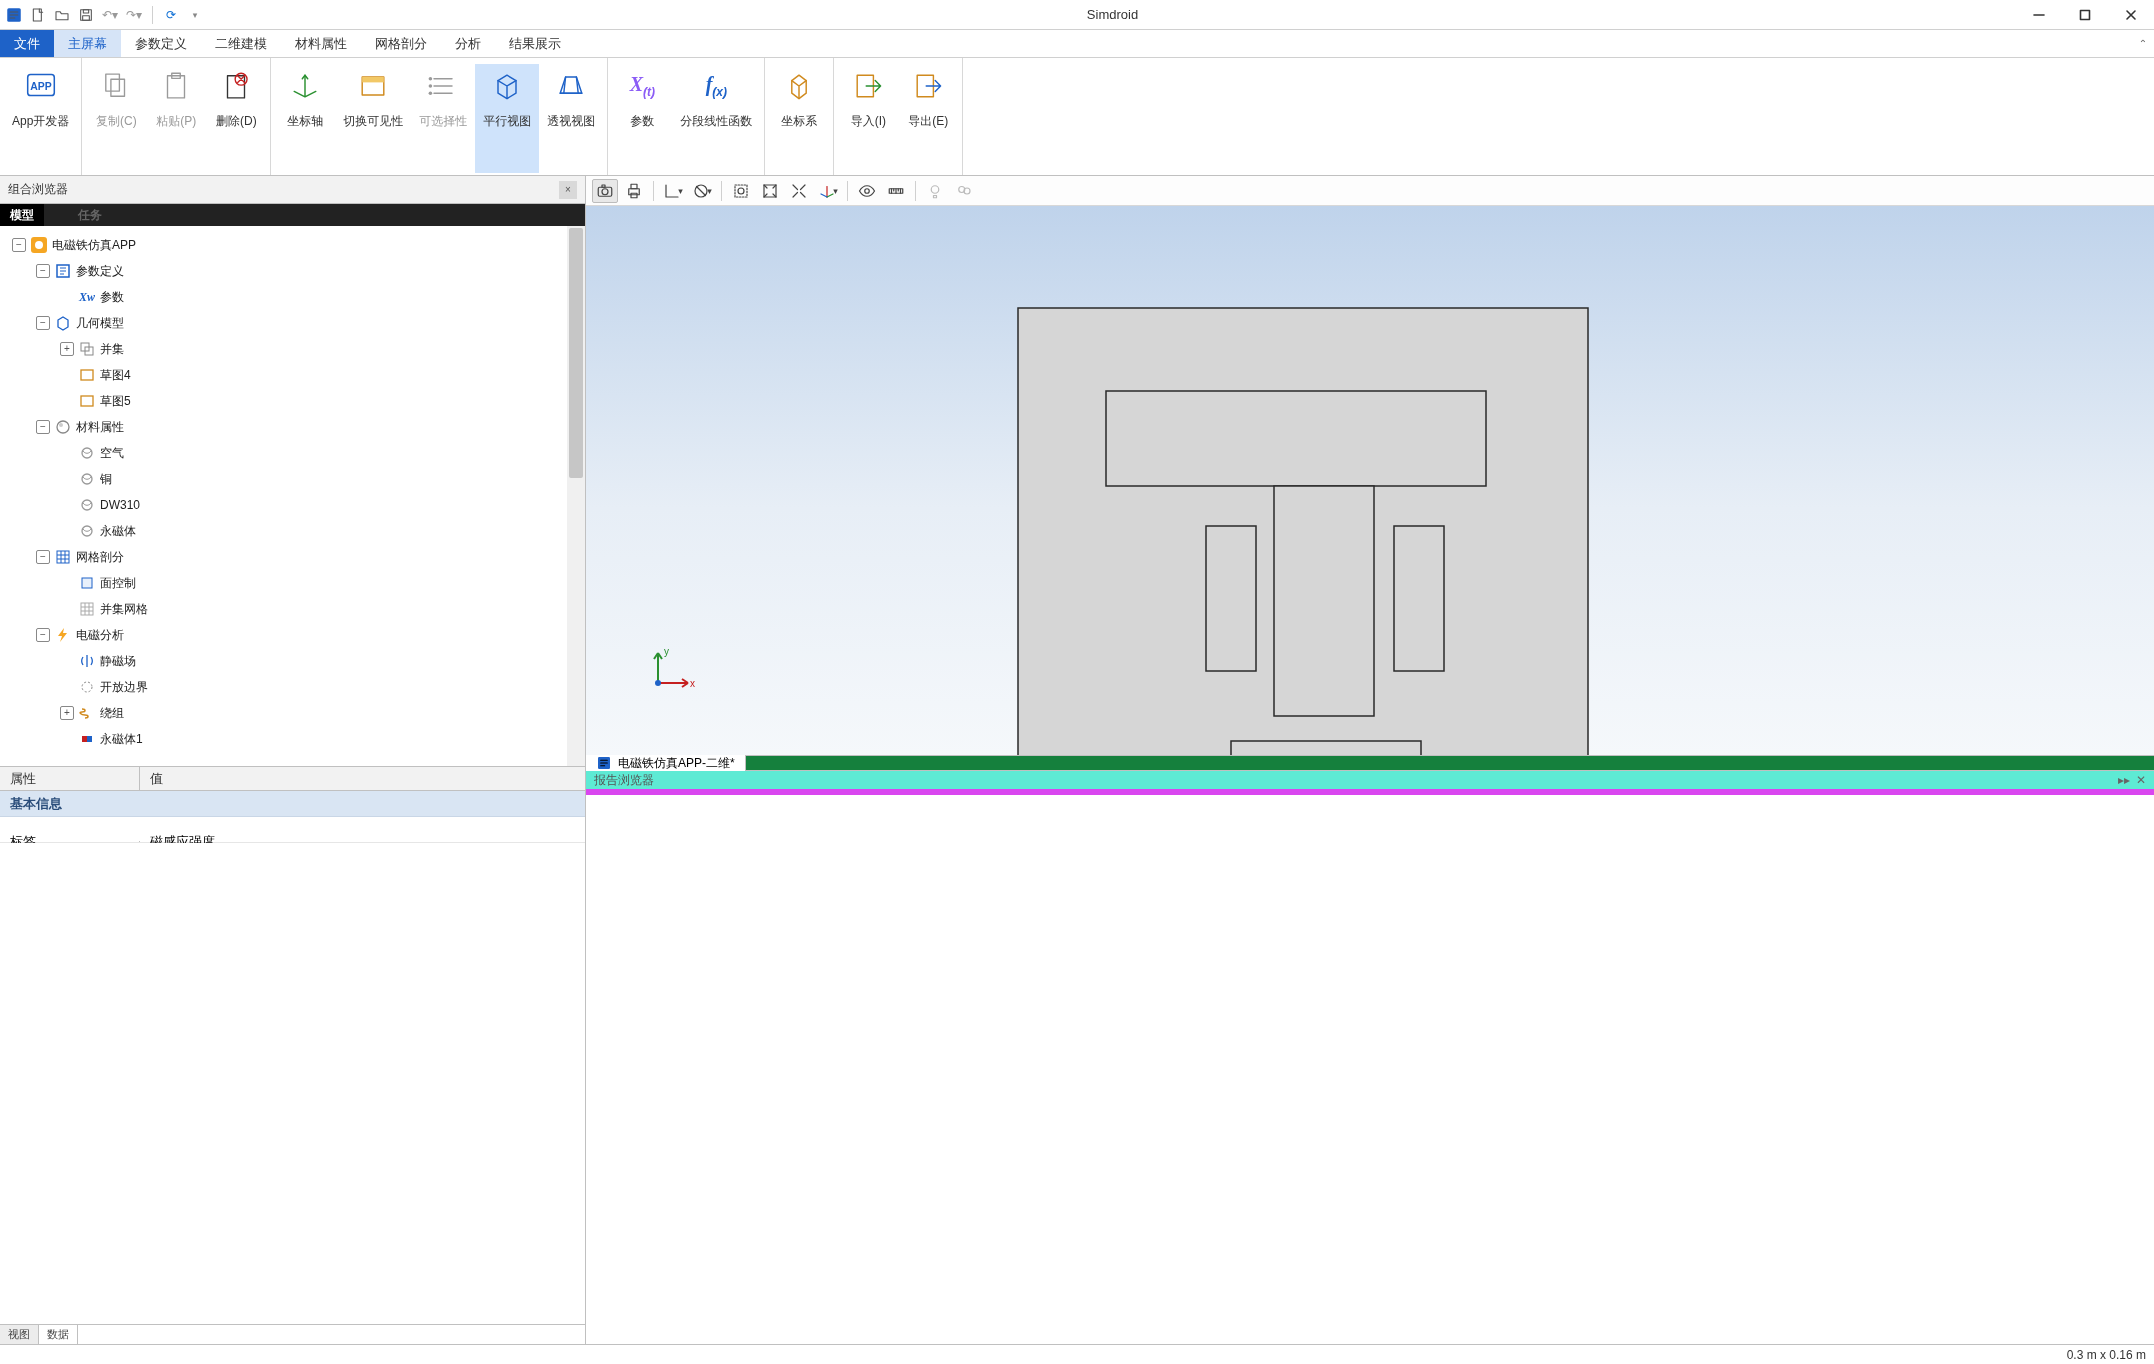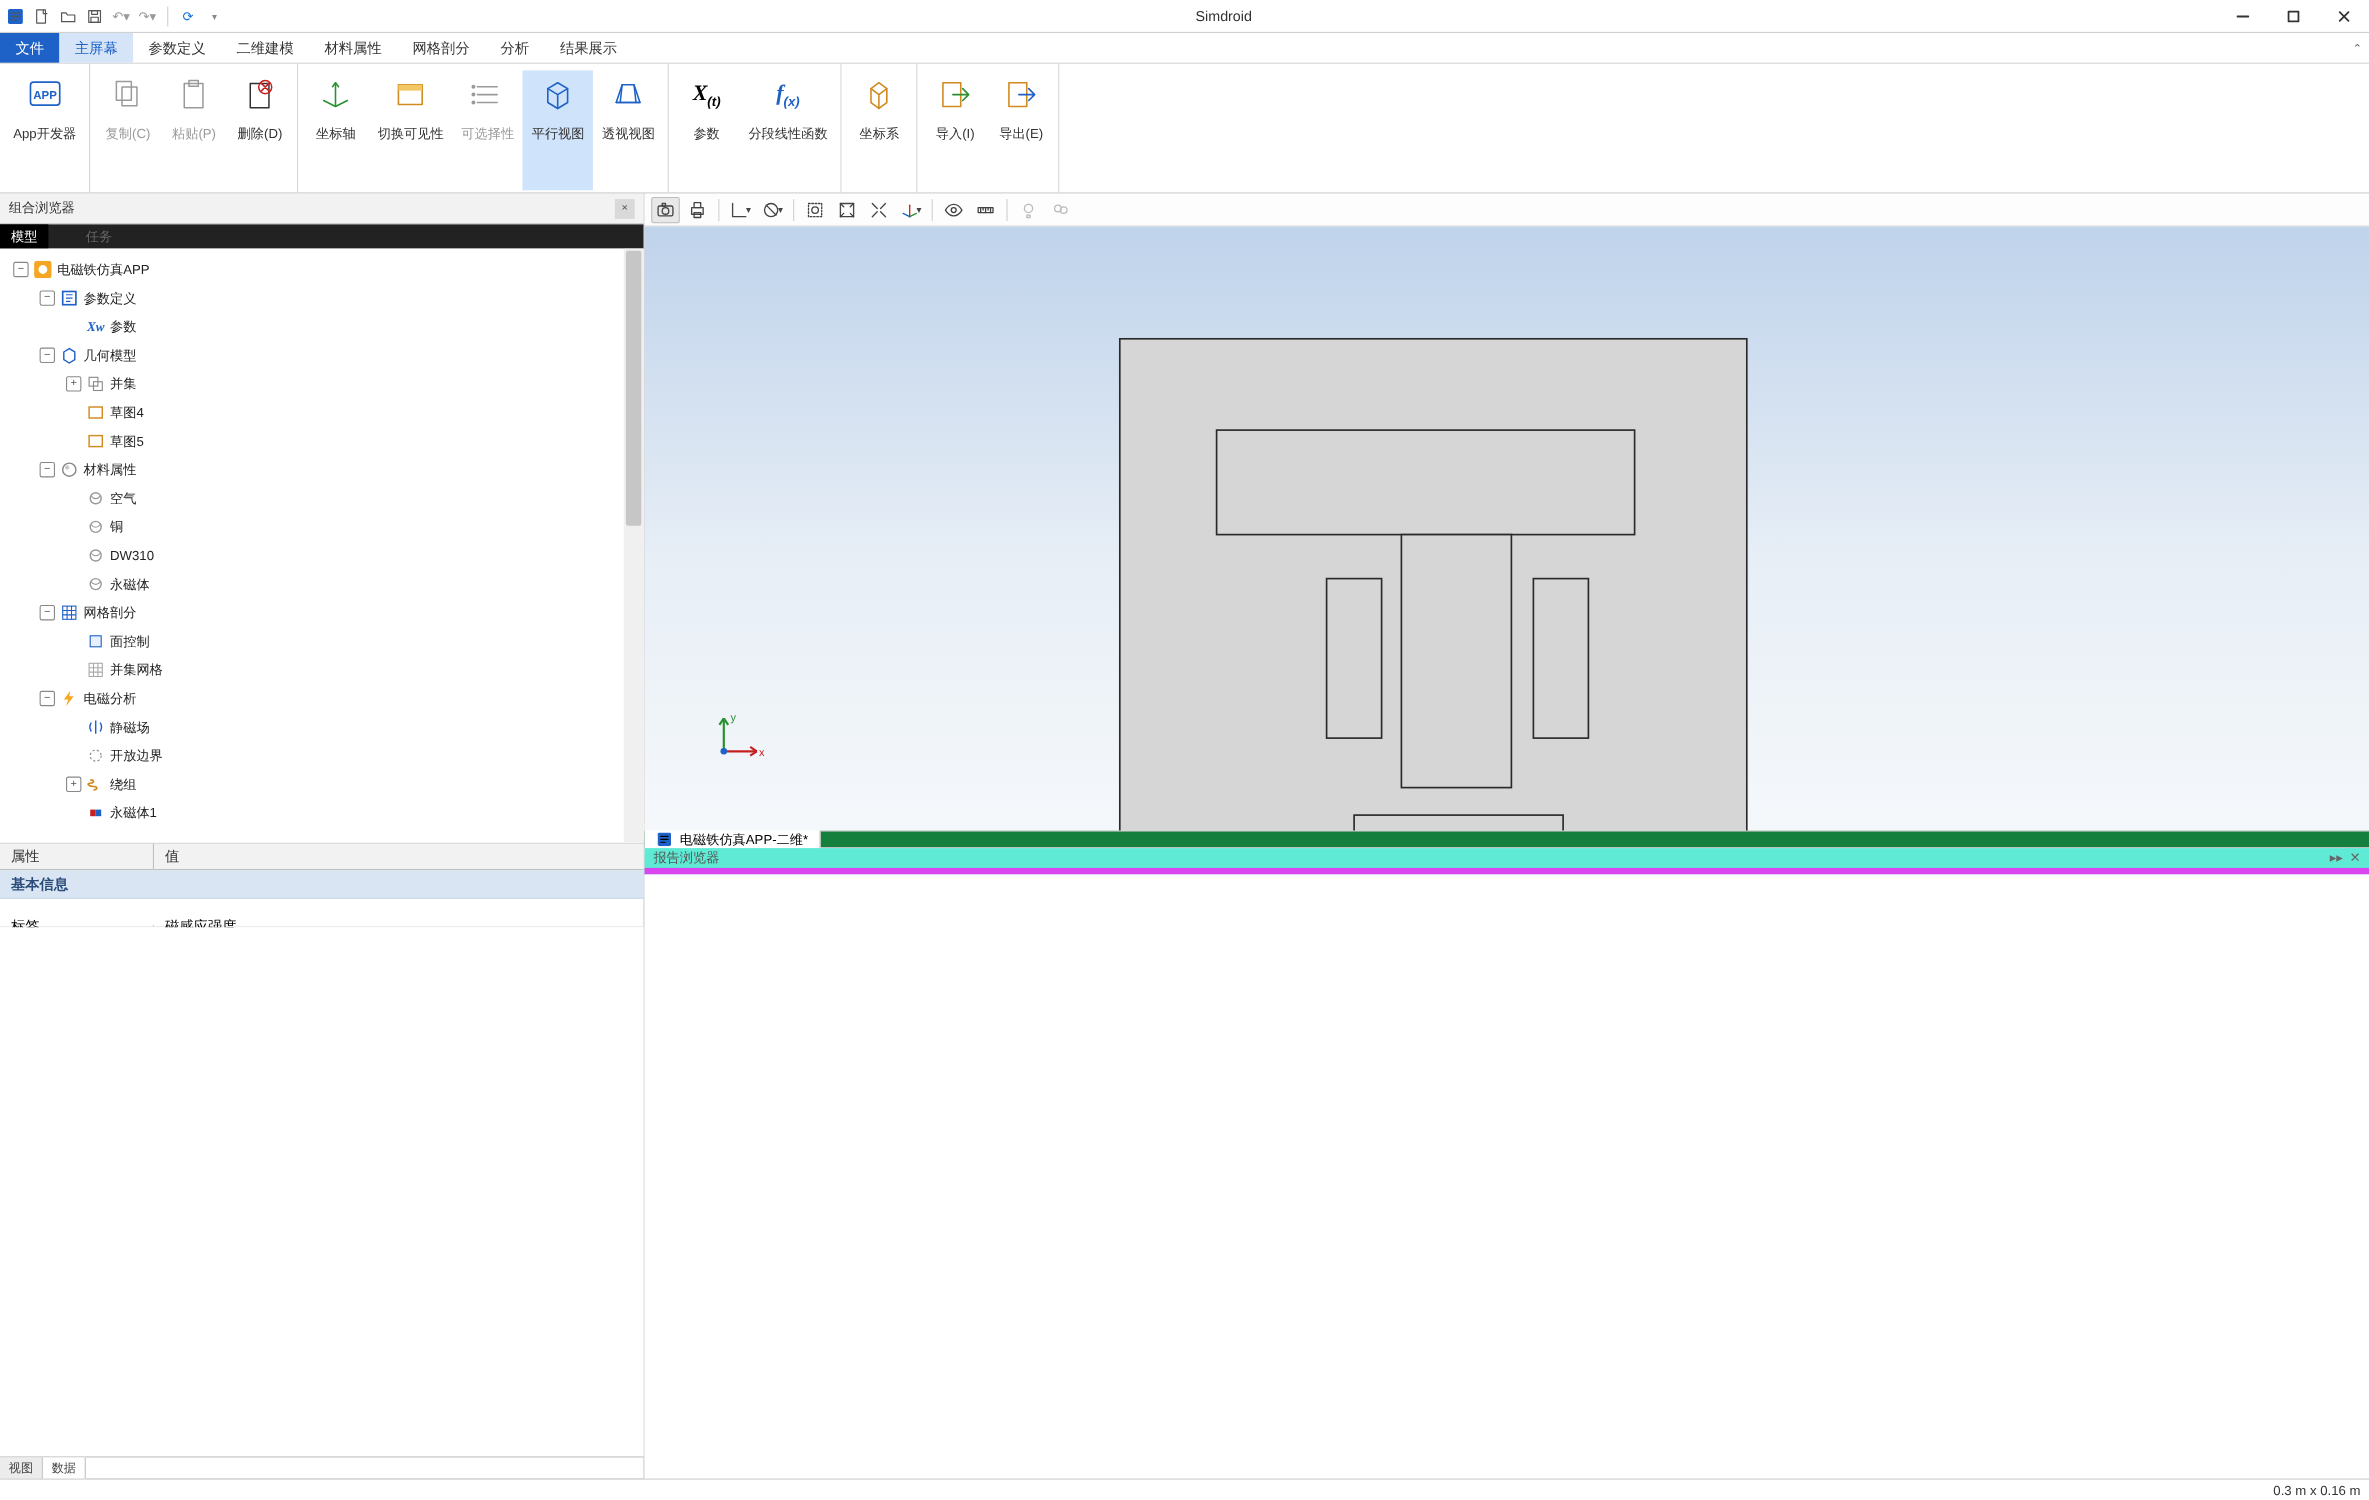--- a/index.html
+++ b/index.html
@@ -30,21 +30,21 @@
 .rbtn .ico { width: 40px; height: 40px; display: flex; align-items: center; justify-content: center; }
 .rbtn .lbl { font-size: 12px; text-align: center; line-height: 14px; white-space: pre; }
 
 
 .main { display: flex; height: calc(100% - 30px - 28px - 118px - 20px); }
 
 
 .left { width: 586px; display: flex; flex-direction: column; border-right: 1px solid #c0c0c0; }
 .dockhdr { height: 28px; background: #f2f2f2; border-bottom: 1px solid #c0c0c0; display: flex; align-items: center; padding: 0 8px; color: #333; font-size: 13px; }
 .dockhdr .closex { margin-left: auto; width: 18px; height: 18px; background: #d9d9d9; display: flex; align-items: center; justify-content: center; font-size: 10px; color: #555; }
-.tabrow, .tabrow { height: 22px; background: #222; display: flex; align-items: stretch; }
+.tabrow, .tabrow { height: 22px; background: #222; display: flex; align-items: stretch; font-weight: bold; }
 .tabrow .ttab { padding: 0 10px; display: flex; align-items: center; color: #ddd; font-size: 12px; }
 .tabrow .ttab.active { background: #000; color: #fff; }
 .tabrow .ttab.dis { color: #666; padding-left: 34px; }
 
 .tree { flex: 0 0 540px; overflow-y: auto; background: #fff; position: relative; }
 .tree-inner { padding: 6px 0 6px 4px; }
 .tn { display: flex; align-items: center; height: 26px; padding-left: var(--ind,0px); gap: 4px; color: #222; font-size: 13px; white-space: nowrap; }
 .tn .tw { width: 14px; height: 14px; border: 1px solid #888; border-radius: 2px; display: flex; align-items: center; justify-content: center; font-size: 10px; color: #555; line-height: 1; }
 .tn .twspace { width: 14px; }
 .tn .nico { width: 18px; height: 18px; display: flex; align-items: center; justify-content: center; }
@@ -245,21 +245,21 @@
             <path d="M8 28l6-18h12l6 18z"></path>
             <path d="M8 28h24M14 10l-2 18M26 10l2 18"></path>
           </svg>
         </div>
         <div class="lbl">透视视图</div>
       </div>
   </div>
   <div class="rgroup">
     <div class="rbtn">
         <div class="ico">
-          <div style="font:italic 700 20px serif;color:#000000">X<sub style="font-size:12px">(t)</sub></div>
+          <div style="font:italic 700 20px serif;color:#8b5cf6">X<sub style="font-size:12px">(t)</sub></div>
         </div>
         <div class="lbl">参数</div>
       </div>
     <div class="rbtn">
         <div class="ico">
           <div style="font:italic 700 20px serif;color:#1e62c8">f<sub style="font-size:12px">(x)</sub></div>
         </div>
         <div class="lbl">分段线性函数</div>
       </div>
   </div>

